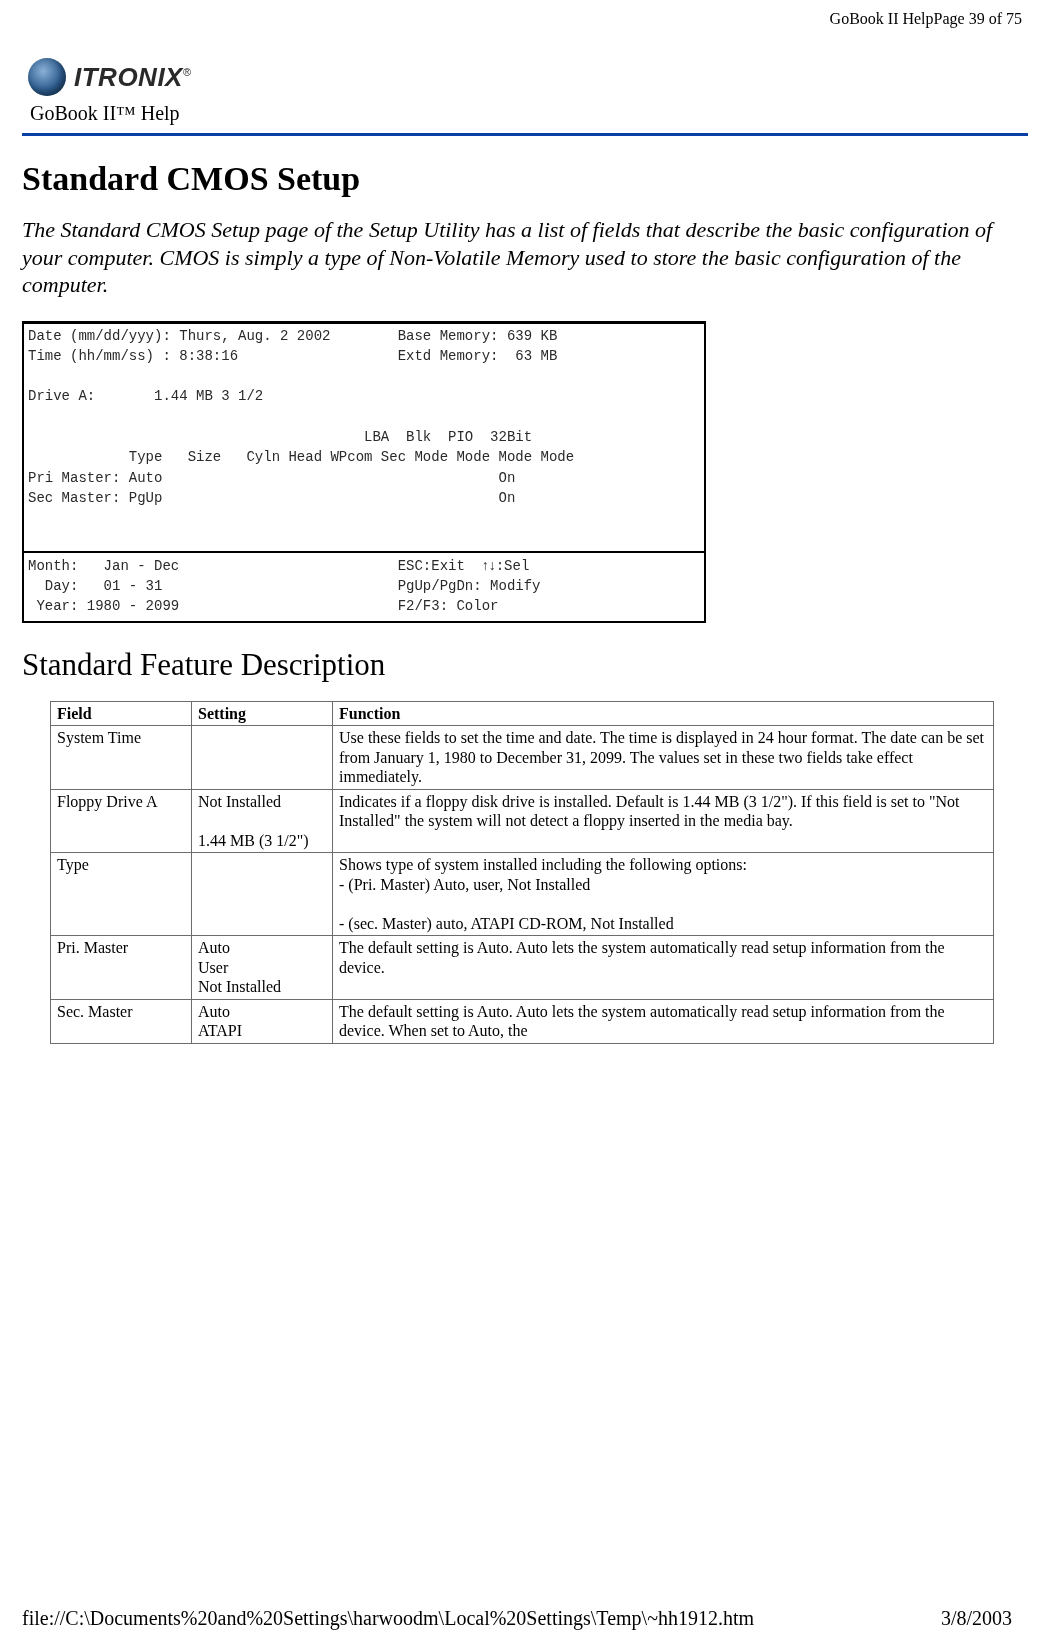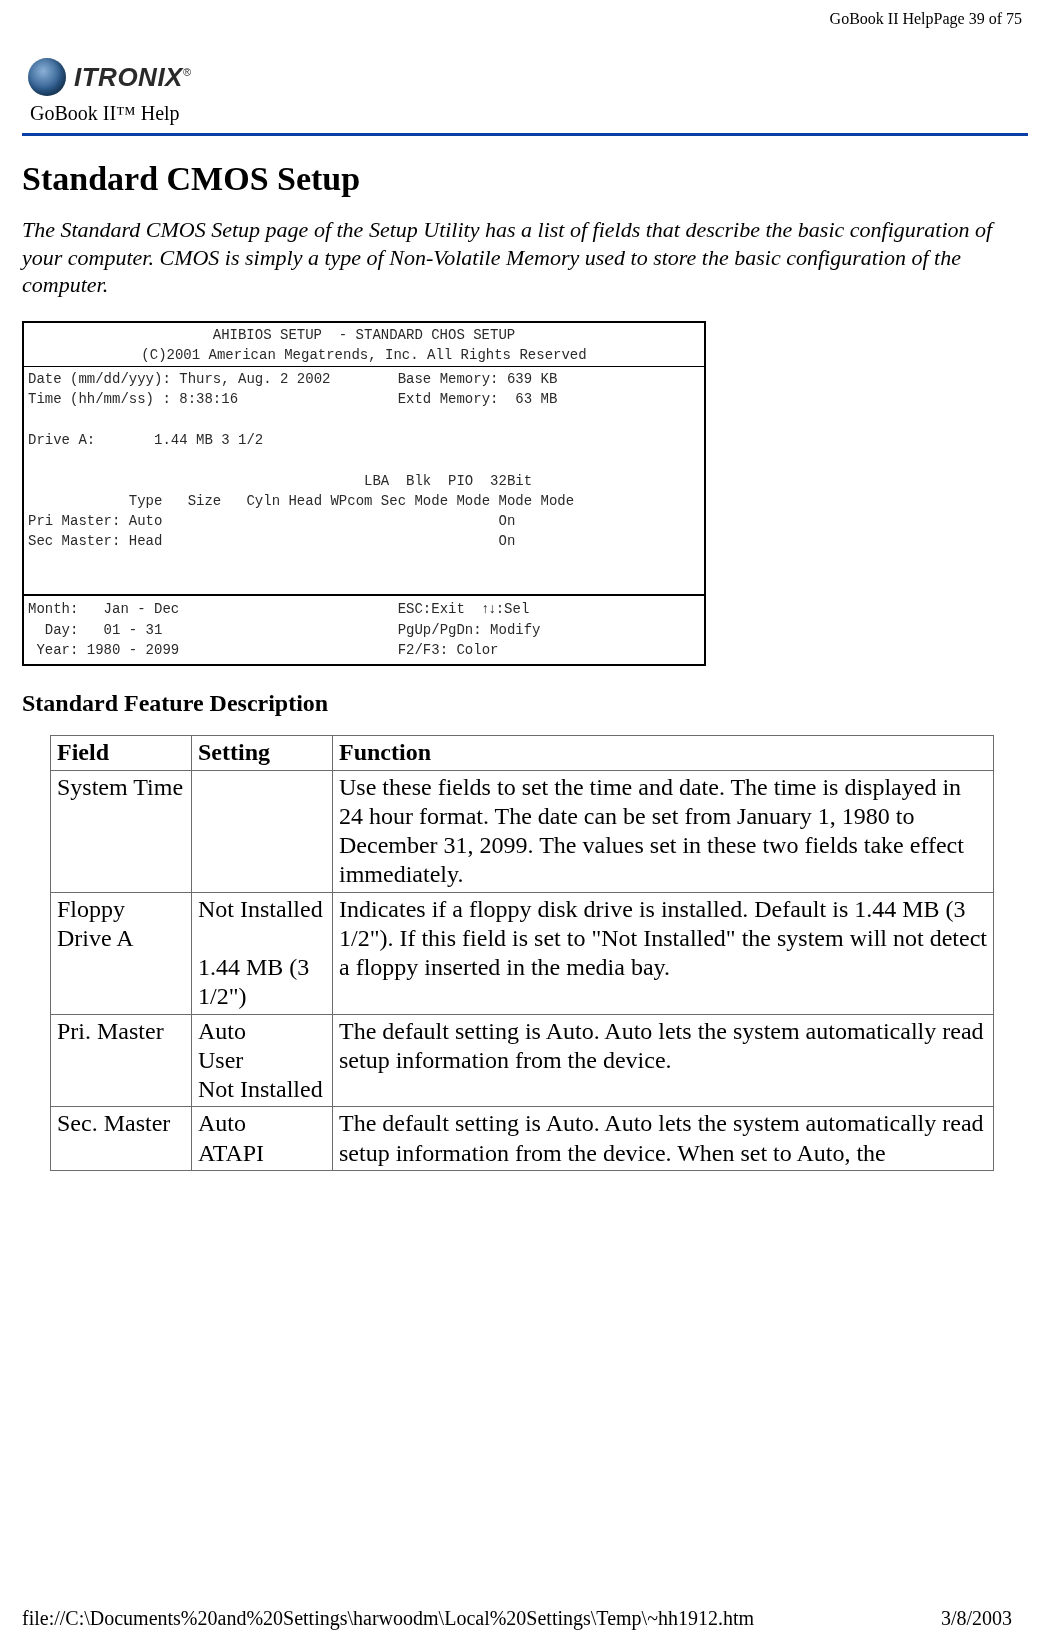--- a/index.html
+++ b/index.html
@@ -87,35 +87,35 @@
   }
   .bios-divider {
     border-top: 1px solid #000;
     margin: 0;
   }
   .bios-body {
     white-space: pre;
     padding: 2px 4px;
   }
   h2 {
-    font-size: 24px;
-    font-weight: bold;
+    font-size: 31px;
+    font-weight: normal;
     margin: 16px 0 18px 0;
   }
   table.feature {
     border-collapse: collapse;
     width: 944px;
     margin-left: 28px;
   }
   table.feature th, table.feature td {
     border: 1px solid #6c6c6c;
     padding: 2px 6px;
     vertical-align: top;
     text-align: left;
-    font-size: 24px;
+    font-size: 16px;
     line-height: 1.22;
   }
   table.feature th {
     font-weight: bold;
   }
   .col1 { width: 128px; }
   .col2 { width: 128px; }
   .footer {
     position: absolute;
     left: 22px;
@@ -152,32 +152,30 @@
     </div>
   </div>
   <div class="brand-subtitle">GoBook II™ Help</div>
   <div class="blue-rule"></div>
 
   <h1>Standard CMOS Setup</h1>
 
   <p class="intro">The Standard CMOS Setup page of the Setup Utility has a list of fields that describe the basic configuration of your computer.  CMOS is simply a type of Non-Volatile Memory used to store the basic configuration of the computer.</p>
 
   <div class="bios-box">
-    <div class="bios-header"><span>AHIBIOS SETUP  - STANDARD CHOS SETUP</span>
-<span>(C)2001 American Megatrends, Inc. All Rights Reserved</span></div>
     <div class="bios-divider"></div>
     <div class="bios-body"><span>Date (mm/dd/yyy): Thurs, Aug. 2 2002        Base Memory: 639 KB</span>
 <span>Time (hh/mm/ss) : 8:38:16                   Extd Memory:  63 MB</span>
 <span></span>
 <span>Drive A:       1.44 MB 3 1/2</span>
 <span></span>
 <span>                                        LBA  Blk  PIO  32Bit</span>
 <span>            Type   Size   Cyln Head WPcom Sec Mode Mode Mode Mode</span>
 <span>Pri Master: Auto                                        On</span>
-<span>Sec Master: Head                                        On</span>
+<span>Sec Master: PgUp                                        On</span>
 
 
 </div>
     <div class="bios-divider"></div>
     <div class="bios-divider"></div>
     <div class="bios-body"><span>Month:   Jan - Dec                          ESC:Exit  </span><span class="arrow-icon">↑↓</span><span>:Sel</span>
 <span>  Day:   01 - 31                            PgUp/PgDn: Modify</span>
 <span> Year: 1980 - 2099                          F2/F3: Color</span></div>
   </div>
 
@@ -196,20 +194,28 @@
       <td>Use these fields to set the time and date.  The time is displayed in 24 hour format.  The date can be set from January 1, 1980 to December 31, 2099.  The values set in these two fields take effect immediately.</td>
     </tr>
     <tr>
       <td>Floppy Drive A</td>
       <td style="white-space:pre-line">Not Installed
 
 1.44 MB (3 1/2")</td>
       <td>Indicates if a floppy disk drive is installed.  Default is 1.44 MB (3 1/2").  If this field is set to "Not Installed" the system will not detect a floppy inserted in the media bay.</td>
     </tr>
     <tr>
+      <td>Type</td>
+      <td></td>
+      <td style="white-space:pre-line">Shows type of system installed including the following options:
+- (Pri. Master) Auto, user, Not Installed
+
+- (sec. Master) auto, ATAPI CD-ROM, Not Installed</td>
+    </tr>
+    <tr>
       <td>Pri. Master</td>
       <td style="white-space:pre-line">Auto
 User
 Not Installed</td>
       <td>The default setting is Auto.  Auto lets the system automatically read setup information from the device.</td>
     </tr>
     <tr>
       <td>Sec. Master</td>
       <td style="white-space:pre-line">Auto
 ATAPI</td>

